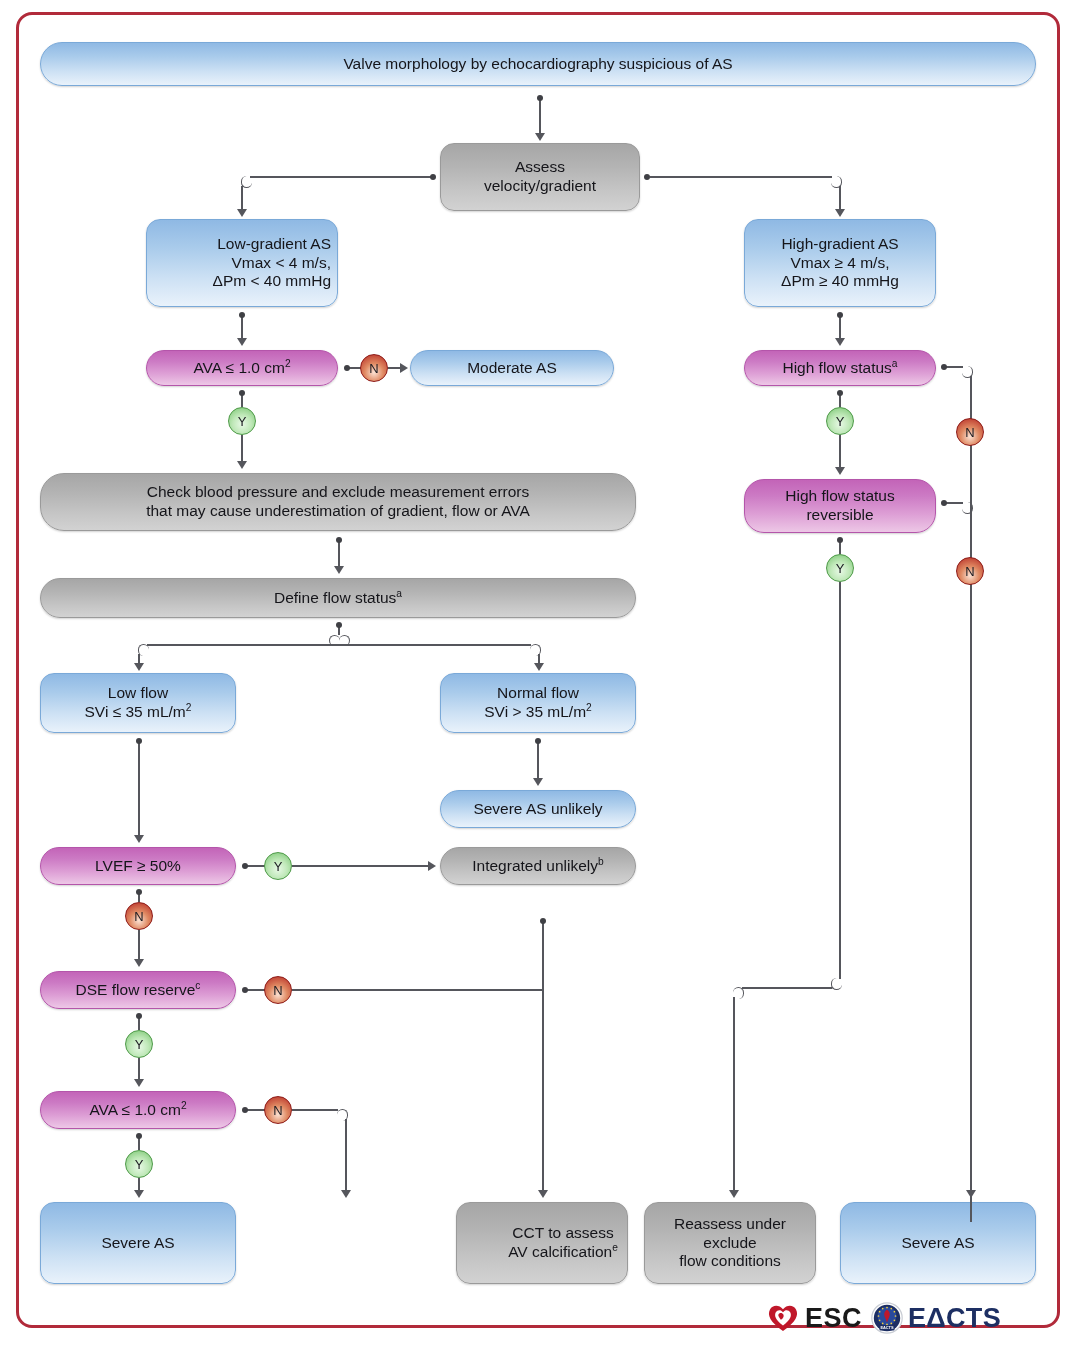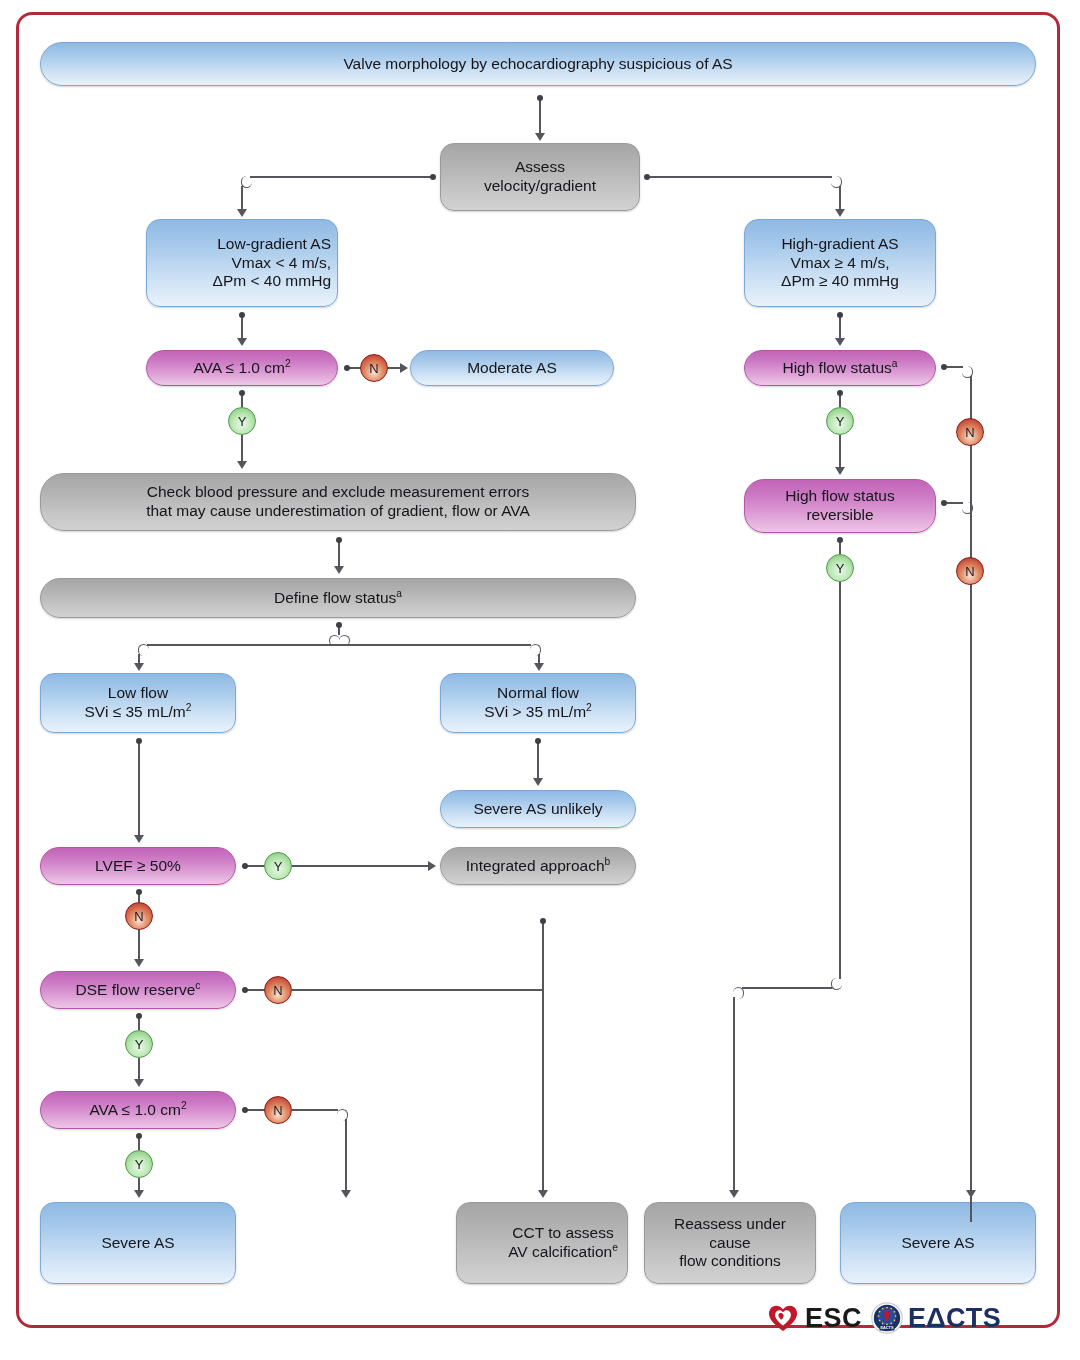--- a/index.html
+++ b/index.html
@@ -170,21 +170,21 @@
   <div class="node blue pill" style="left:440px;top:790px;width:196px;height:38px;">
     <span class="t">Severe AS unlikely</span>
   </div>
 
   <div class="node pink" style="left:40px;top:847px;width:196px;height:38px;">
     <span class="t">LVEF ≥ 50%</span>
   </div>
 
   <div class="node grey pill" style="left:440px;top:847px;width:196px;height:38px;">
     <span class="t">
-      <span>Integrated approach</span><sup>b</sup>
+      <span>Integrated unlikely</span><sup>b</sup>
     </span>
   </div>
 
   <div class="node pink" style="left:40px;top:971px;width:196px;height:38px;">
     <span class="t">
       <span>DSE flow reserve</span><sup>c</sup>
     </span>
   </div>
 
   <div class="node pink" style="left:40px;top:1091px;width:196px;height:38px;">
@@ -200,21 +200,21 @@
 
   <div class="node grey" style="left:456px;top:1202px;width:172px;height:82px;flex-direction:column;padding-left:48px;">
     <span class="t">CCT to assess</span>
     <span class="t">
       <span>AV calcification</span><sup>e</sup>
     </span>
   </div>
 
   <div class="node grey" style="left:644px;top:1202px;width:172px;height:82px;flex-direction:column;">
     <span class="t">Reassess under</span>
-    <span class="t">cause</span>
+    <span class="t">exclude</span>
     <span class="t">flow conditions</span>
   </div>
 
   <div class="node blue" style="left:840px;top:1202px;width:196px;height:82px;">
     <span class="t">Severe AS</span>
   </div>
 
   <div class="dot" style="left:537px;top:95px;"></div>
   <div class="ln lnv" style="left:539.2px;top:98px;height:35px;"></div>
   <div class="arw" style="left:535px;top:133px;"></div>

